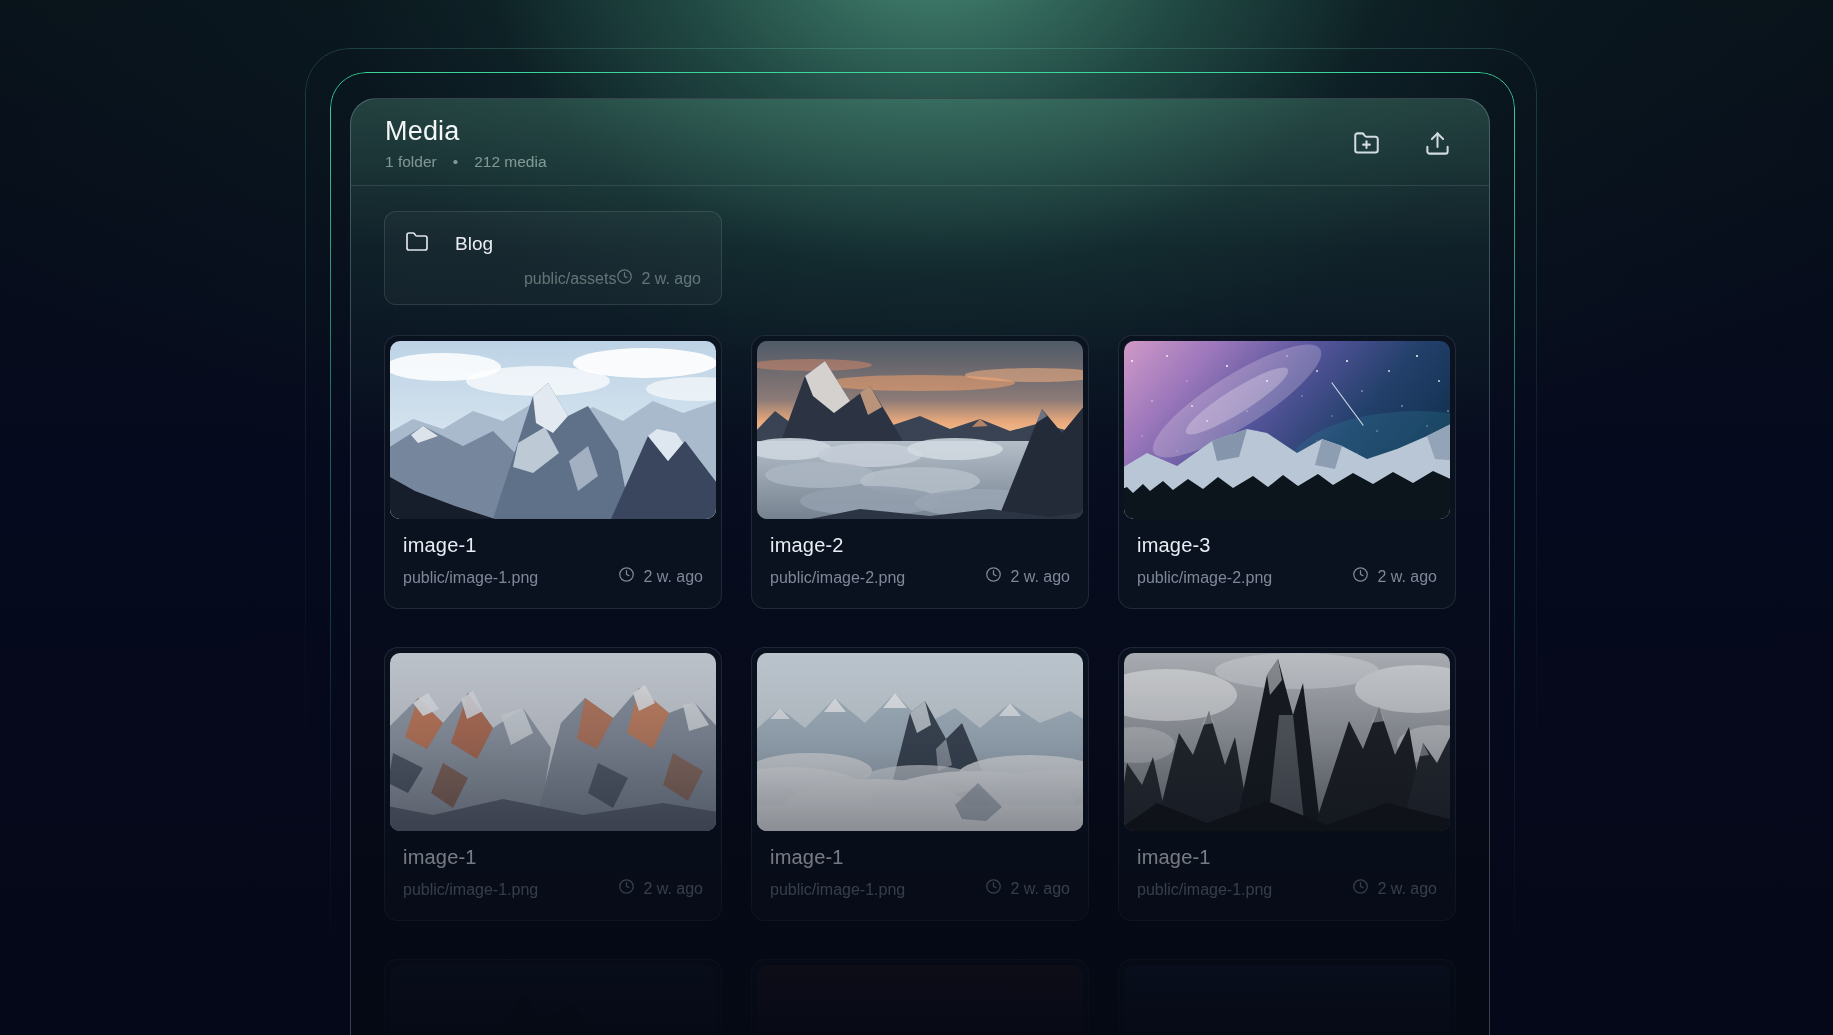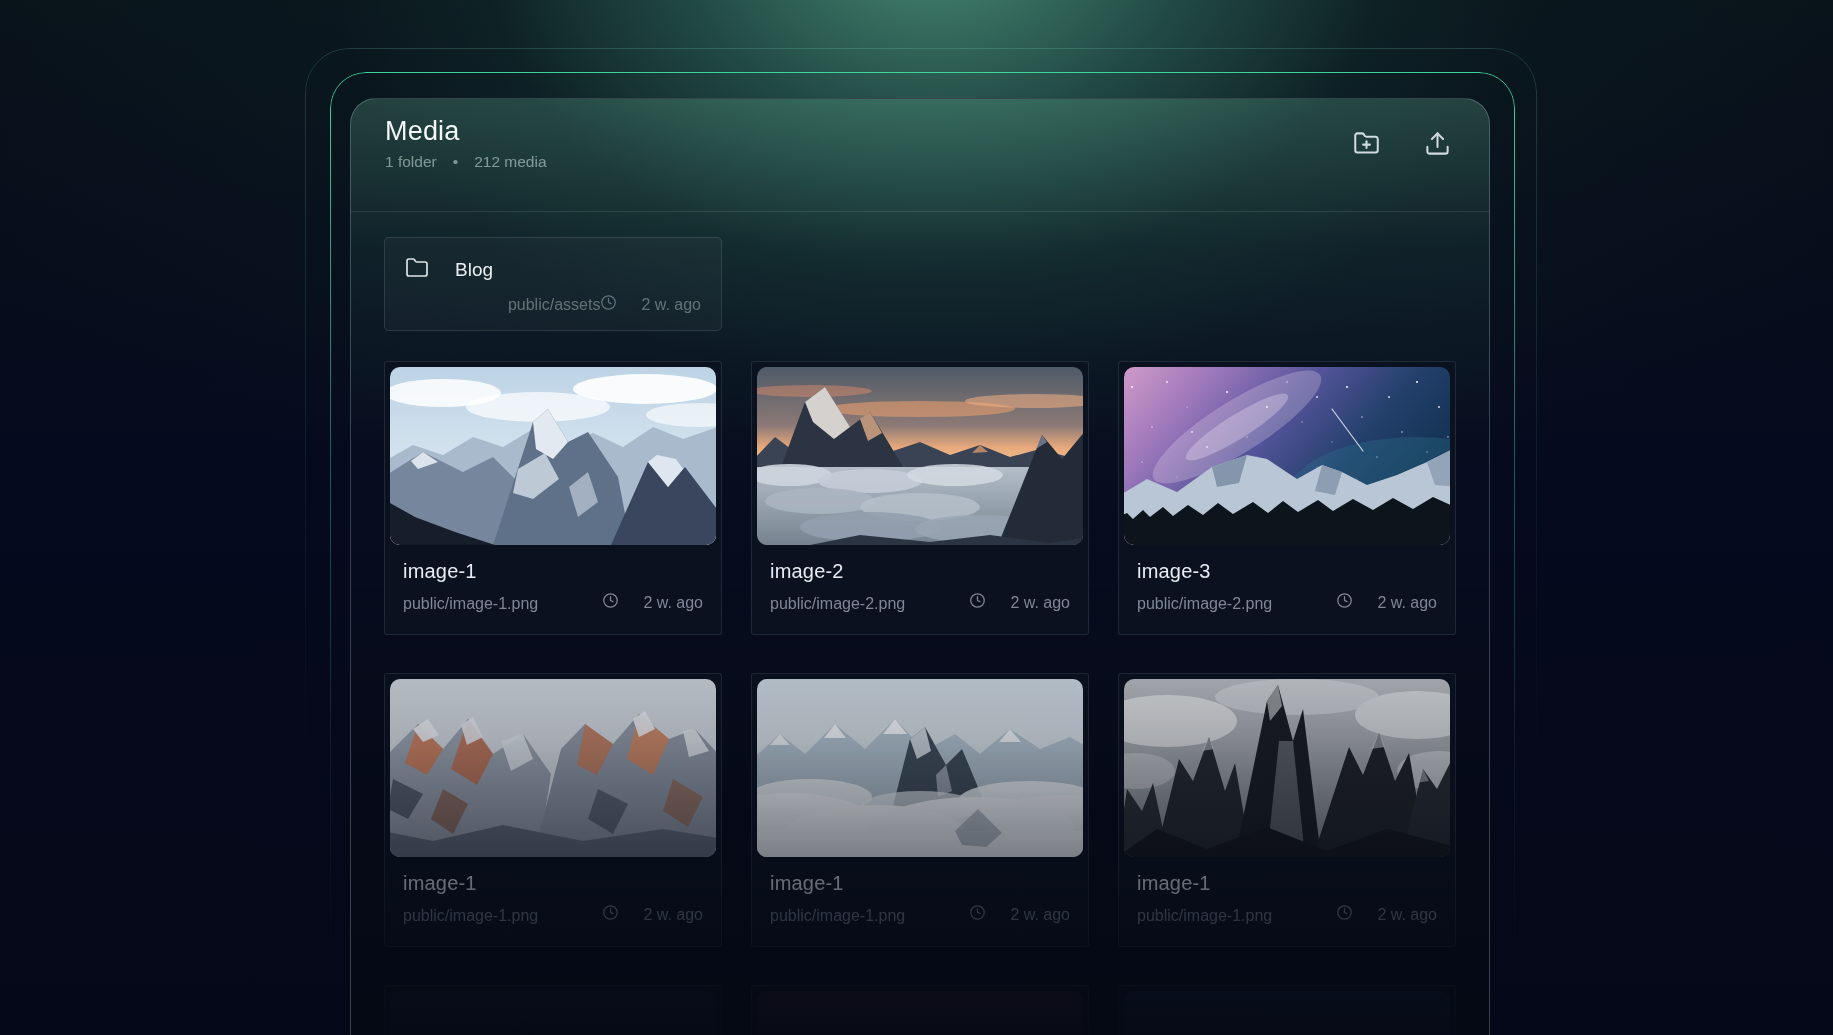--- a/index.html
+++ b/index.html
@@ -39,49 +39,49 @@
       rgba(96,168,142,0.30) 0%,
       rgba(52,104,94,0.18) 13%,
       rgba(20,38,46,0.10) 30%,
       rgba(9,14,28,0.38) 55%,
       rgba(6,10,22,0.78) 80%,
       rgba(5,9,20,0.92) 100%);
     overflow:hidden;
   }
 
   .panel-header {
-    height:113px; padding:17px 34px 0 34px;
+    height:87px; padding:17px 34px 0 34px;
     display:flex; justify-content:space-between; align-items:flex-start;
     border-bottom:1px solid rgba(255,255,255,0.10);
   }
   .page-title { font-size:27px; font-weight:500; letter-spacing:.2px; color:#f2f6f7; }
   .stats { margin-top:6px; font-size:15.5px; color:rgba(212,232,225,0.55); display:flex; gap:16px; align-items:center; }
   .header-actions { display:flex; gap:40px; align-items:center; padding-top:12px; padding-right:2px; }
   .icon-btn { background:none; border:none; cursor:pointer; color:#d2dbe1; line-height:0; padding:2px; }
 
   .content { padding:25px 33px 0 33px; }
 
   
   .folder-grid { display:grid; grid-template-columns:repeat(3,1fr); gap:29px; margin-bottom:30px; }
   .folder-card {
     border:1px solid rgba(255,255,255,0.11); background:rgba(255,255,255,0.03);
-    border-radius:5px; padding:18px 20px 15px 20px; cursor:pointer;
+    border-radius:12px; padding:18px 20px 15px 20px; cursor:pointer;
   }
   .folder-top { display:flex; align-items:center; gap:26px; color:#dde3e8; }
   .folder-name { font-size:19px; font-weight:500; color:#eaeef2; }
   .folder-meta { margin-top:10px; padding-left:50px; display:flex; justify-content:flex-end; align-items:center;
     font-size:16px; color:rgba(206,222,216,0.42); }
-  .time-chip { display:flex; align-items:center; gap:24px; }
+  .time-chip { display:flex; align-items:center; gap:8px; }
 
   
   .media-grid { display:grid; grid-template-columns:repeat(3,1fr); gap:38px 29px; }
   .media-card {
     background:rgba(11,18,32,0.92);
     border:1px solid rgba(148,163,184,0.17);
-    border-radius:3px; padding:5px 5px 0 5px; cursor:pointer; overflow:hidden;
+    border-radius:14px; padding:5px 5px 0 5px; cursor:pointer; overflow:hidden;
   }
   .thumb { height:178px; border-radius:10px; overflow:hidden; background:#101828; }
   .thumb svg { display:block; width:100%; height:100%; }
   .card-body { padding:15px 13px 21px 13px; }
   .card-title { font-size:20px; font-weight:500; letter-spacing:.2px; color:#e9edf3; }
   .card-meta { margin-top:9px; display:flex; justify-content:space-between; align-items:flex-end;
     font-size:16px; color:#7e8898; }
 
   .partial-thumb { height:178px; border-radius:10px; }
   .p1 { background:linear-gradient(180deg,#141c30 0%,#0e1526 100%); position:relative; overflow:hidden; }

